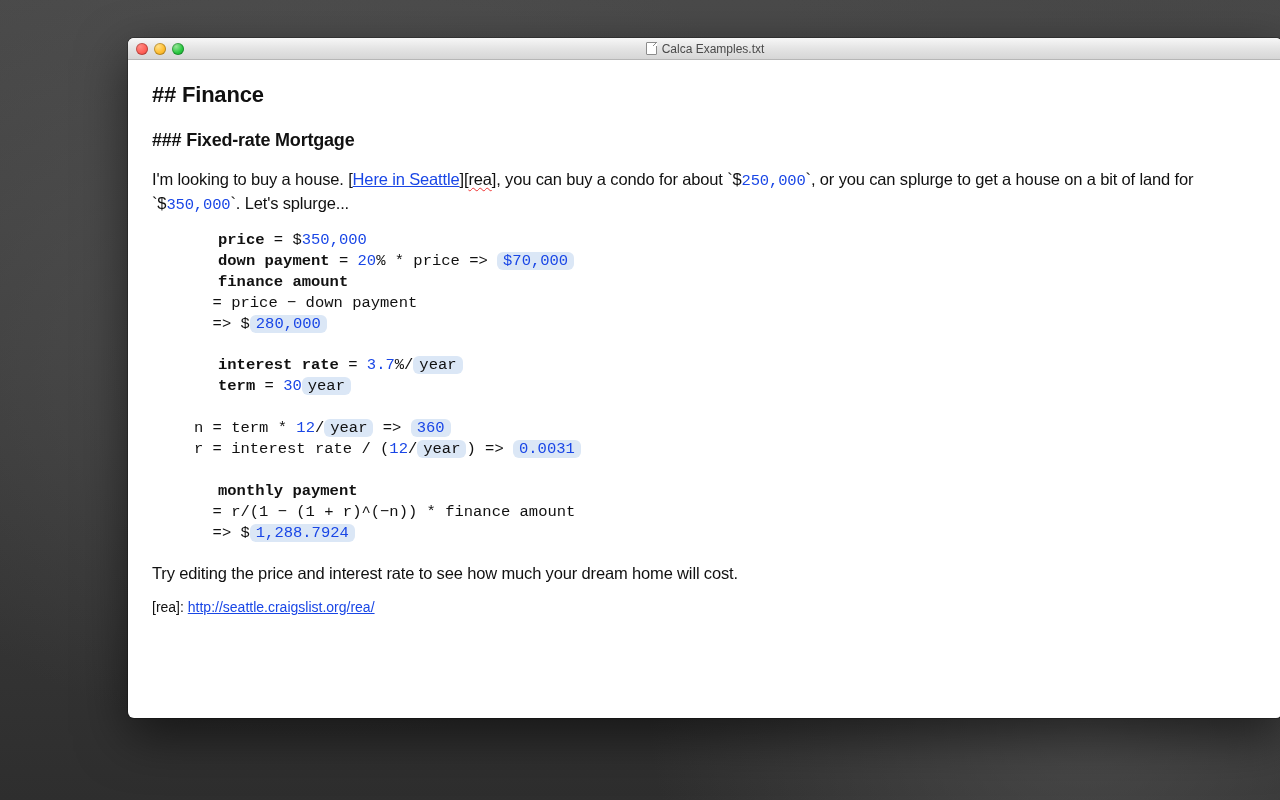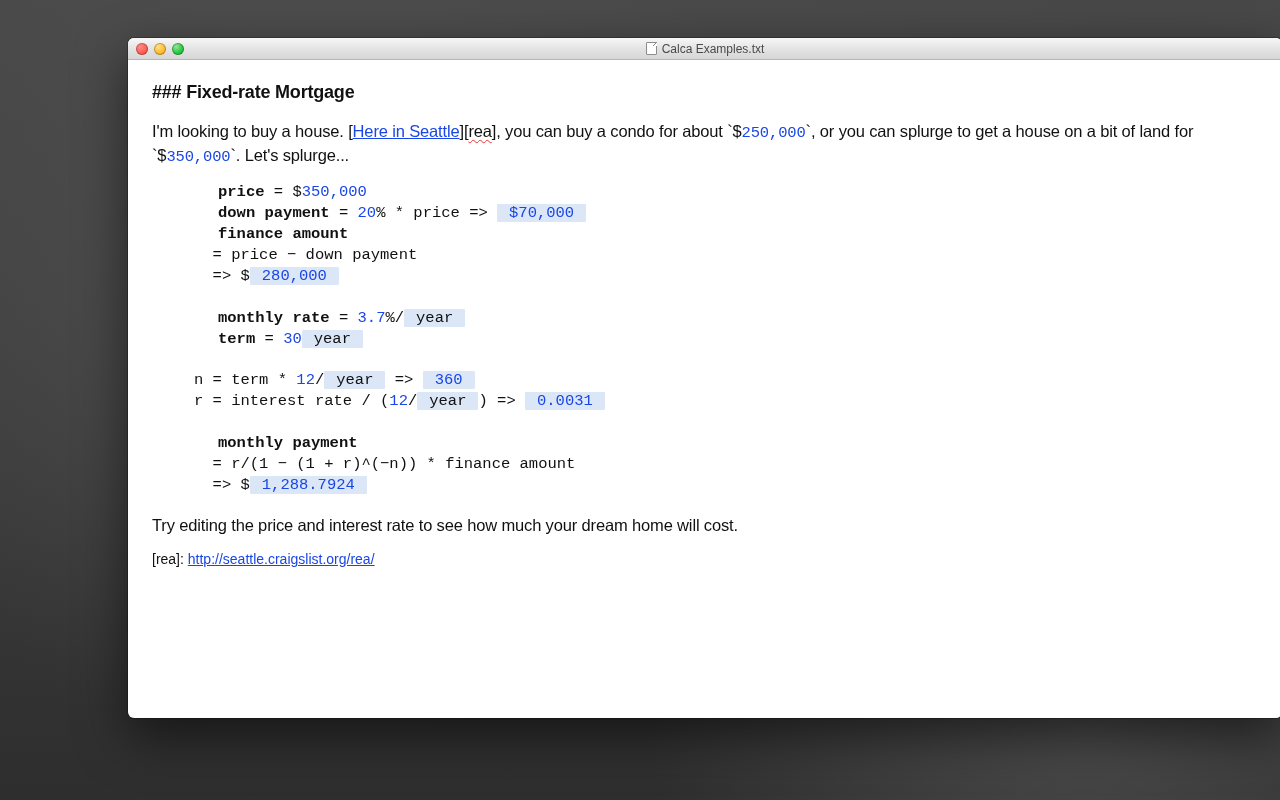--- a/index.html
+++ b/index.html
@@ -111,22 +111,22 @@
       font-size: 15.5px;
       margin-left: 42px;
       margin-bottom: 18px;
       line-height: 1.35;
       white-space: pre;
     }
     .bold { font-weight: 700; margin-left: 24px; }
     .num { color: #1946e6; }
     .hl {
       background: #dbe7f6;
-      border-radius: 1px;
-      padding: 0 12px;
+      border-radius: 6px;
+      padding: 0 6px;
     }
     .link {
       color: #1946e6;
       text-decoration: underline;
     }
     .squig {
       text-decoration: underline wavy #e33 1px;
       text-underline-offset: 2px;
     }
     .footnote {
@@ -146,33 +146,34 @@
       <div class="dot yellow"></div>
       <div class="dot green"></div>
     </div>
     <div class="title-center">
       <span class="doc-icon"></span>
       <span>Calca Examples.txt</span>
     </div>
   </div>
 
   <div class="content">
+    <div class="h2">## Finance</div>
     <div class="h3">### Fixed-rate Mortgage</div>
 
     <div class="para">
       <span>I'm looking to buy a house. [</span><span class="link">Here in Seattle</span><span>][</span><span class="squig">rea</span><span>], you can buy a condo for about `$</span><span class="mono num">250,000</span><span>`, or you can splurge to get a house on a bit of land for `$</span><span class="mono num">350,000</span><span>`. Let's splurge...</span>
     </div>
 
     <div class="codeblock"><span class="bold">price</span><span> = $</span><span class="num">350,000</span>
 <span class="bold">down payment</span><span> = </span><span class="num">20</span><span>% * price =&gt; </span><span class="hl num">$70,000</span>
 <span class="bold">finance amount</span>
 <span>  = price − down payment</span>
 <span>  =&gt; $</span><span class="hl num">280,000</span>
 
-<span class="bold">monthly rate</span><span> = </span><span class="num">3.7</span><span>%/</span><span class="hl">year</span>
+<span class="bold">interest rate</span><span> = </span><span class="num">3.7</span><span>%/</span><span class="hl">year</span>
 <span class="bold">term</span><span> = </span><span class="num">30</span><span class="hl">year</span>
 
 <span>n = term * </span><span class="num">12</span><span>/</span><span class="hl">year</span><span> =&gt; </span><span class="hl num">360</span>
 <span>r = interest rate / (</span><span class="num">12</span><span>/</span><span class="hl">year</span><span>) =&gt; </span><span class="hl num">0.0031</span>
 
 <span class="bold">monthly payment</span>
 <span>  = r/(1 − (1 + r)^(−n)) * finance amount</span>
 <span>  =&gt; $</span><span class="hl num">1,288.7924</span></div>
 
 

